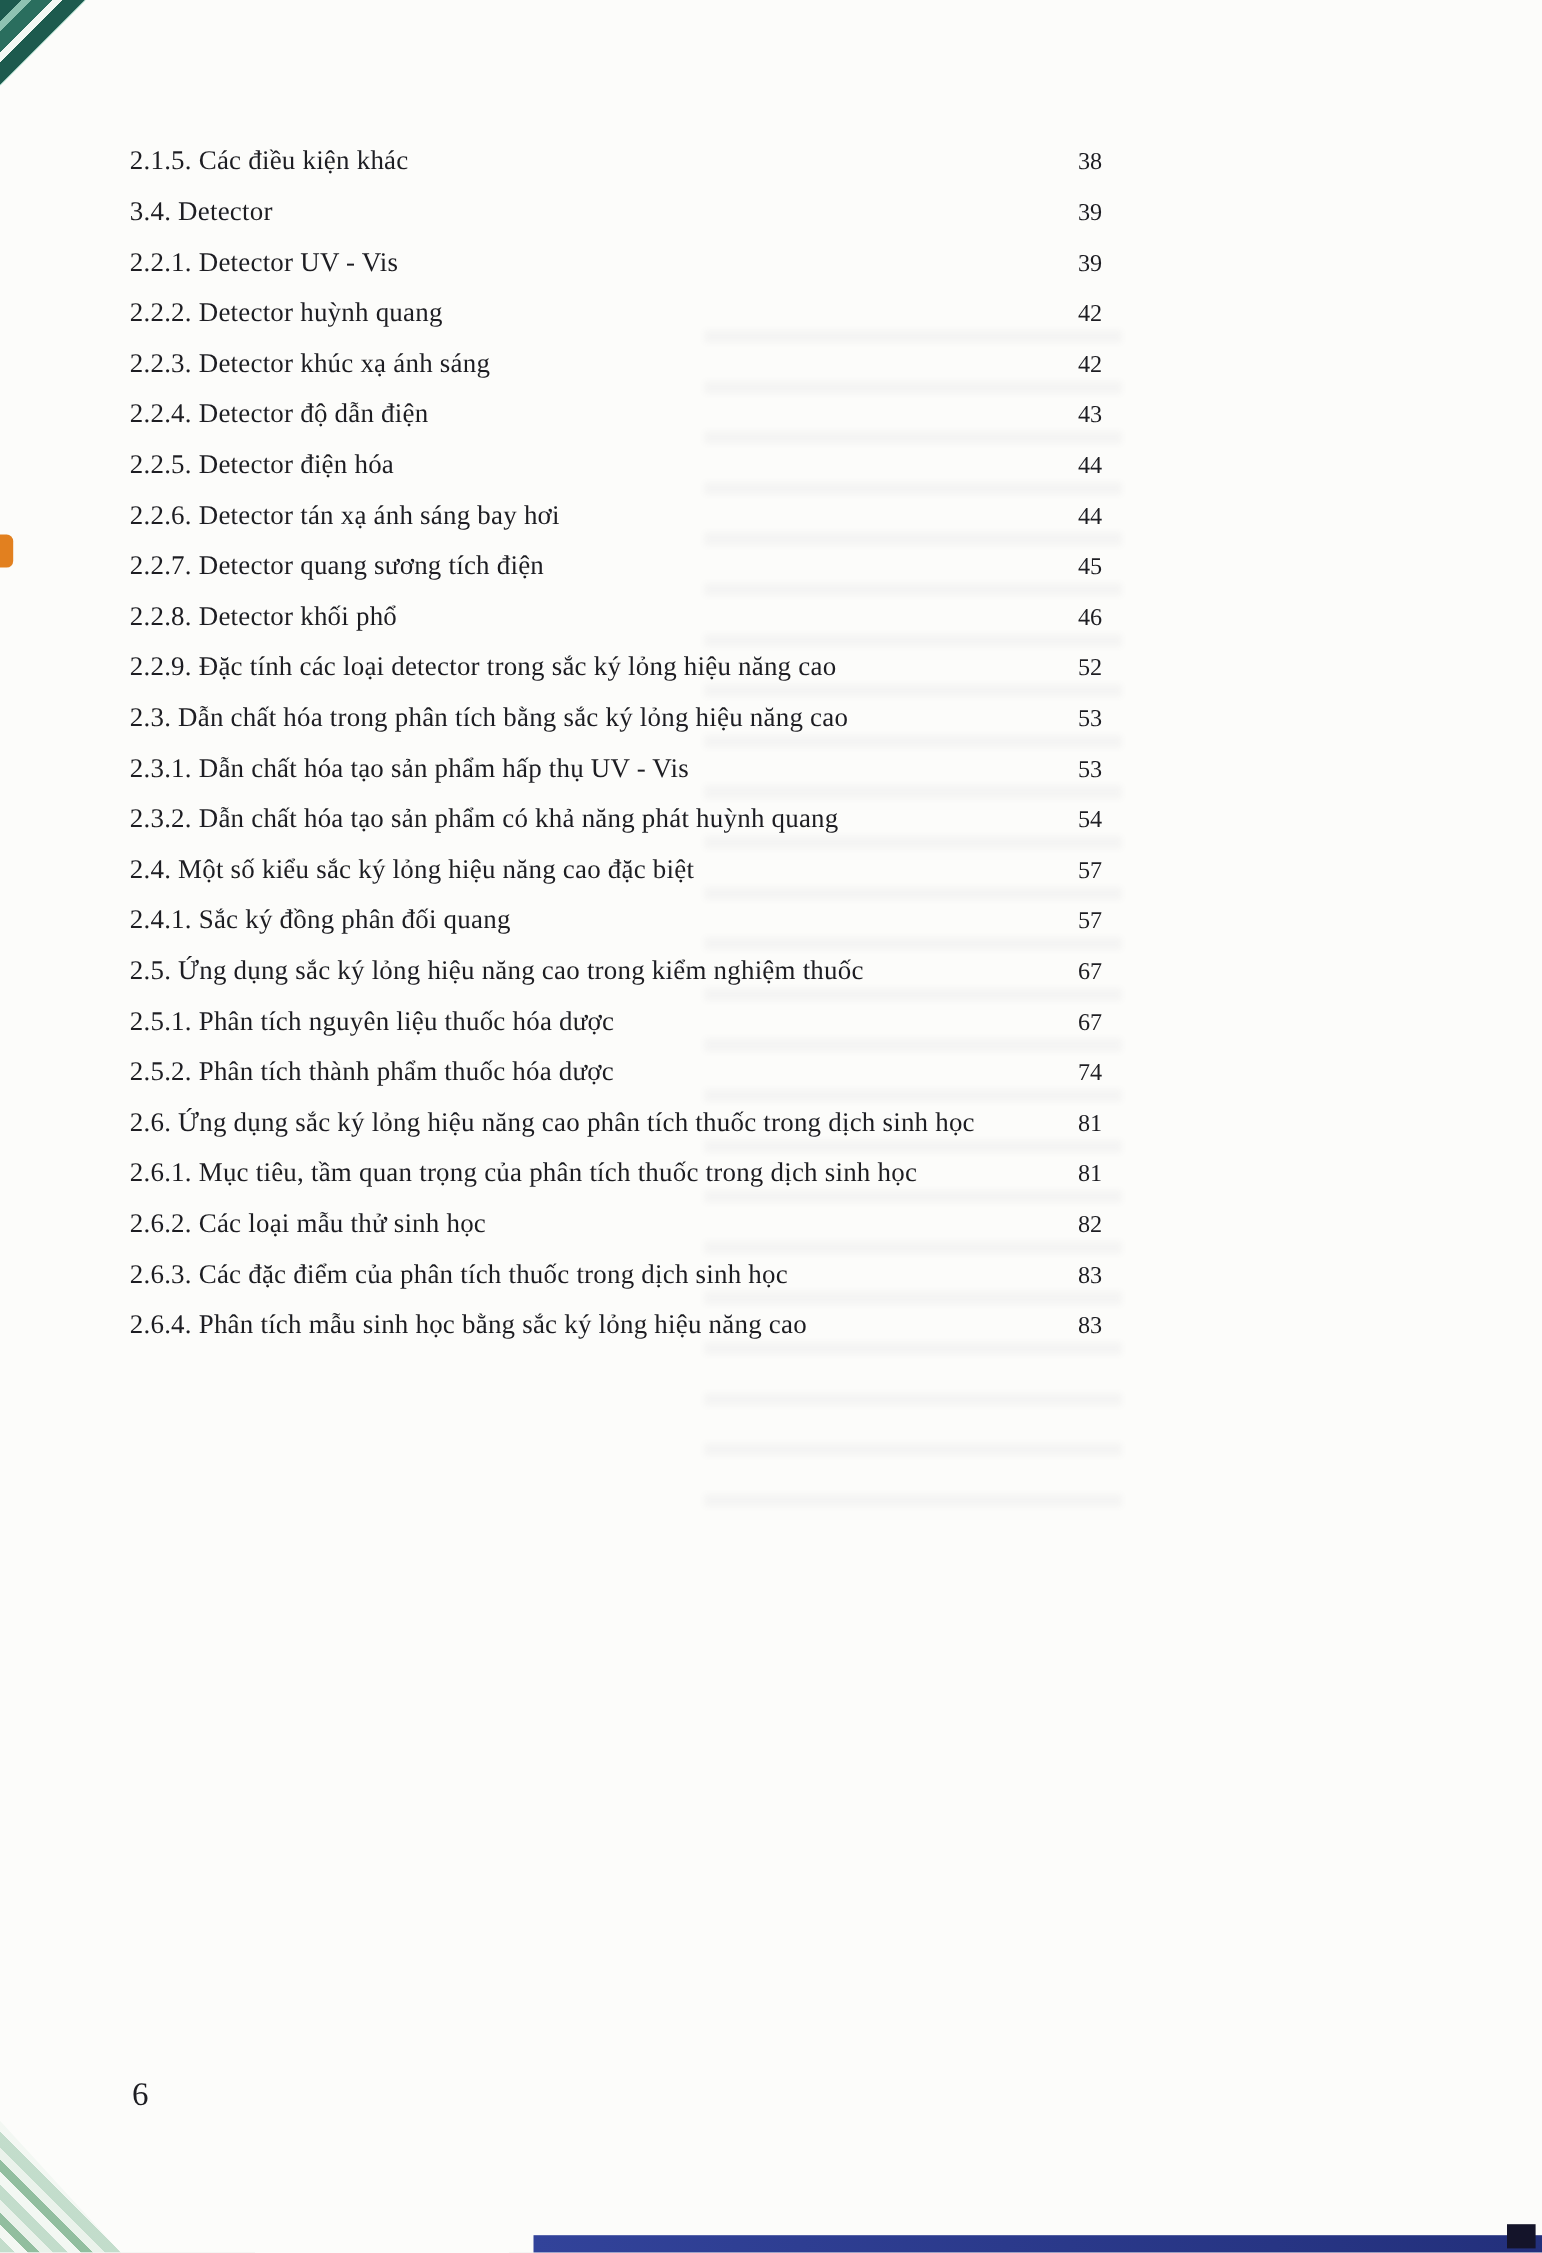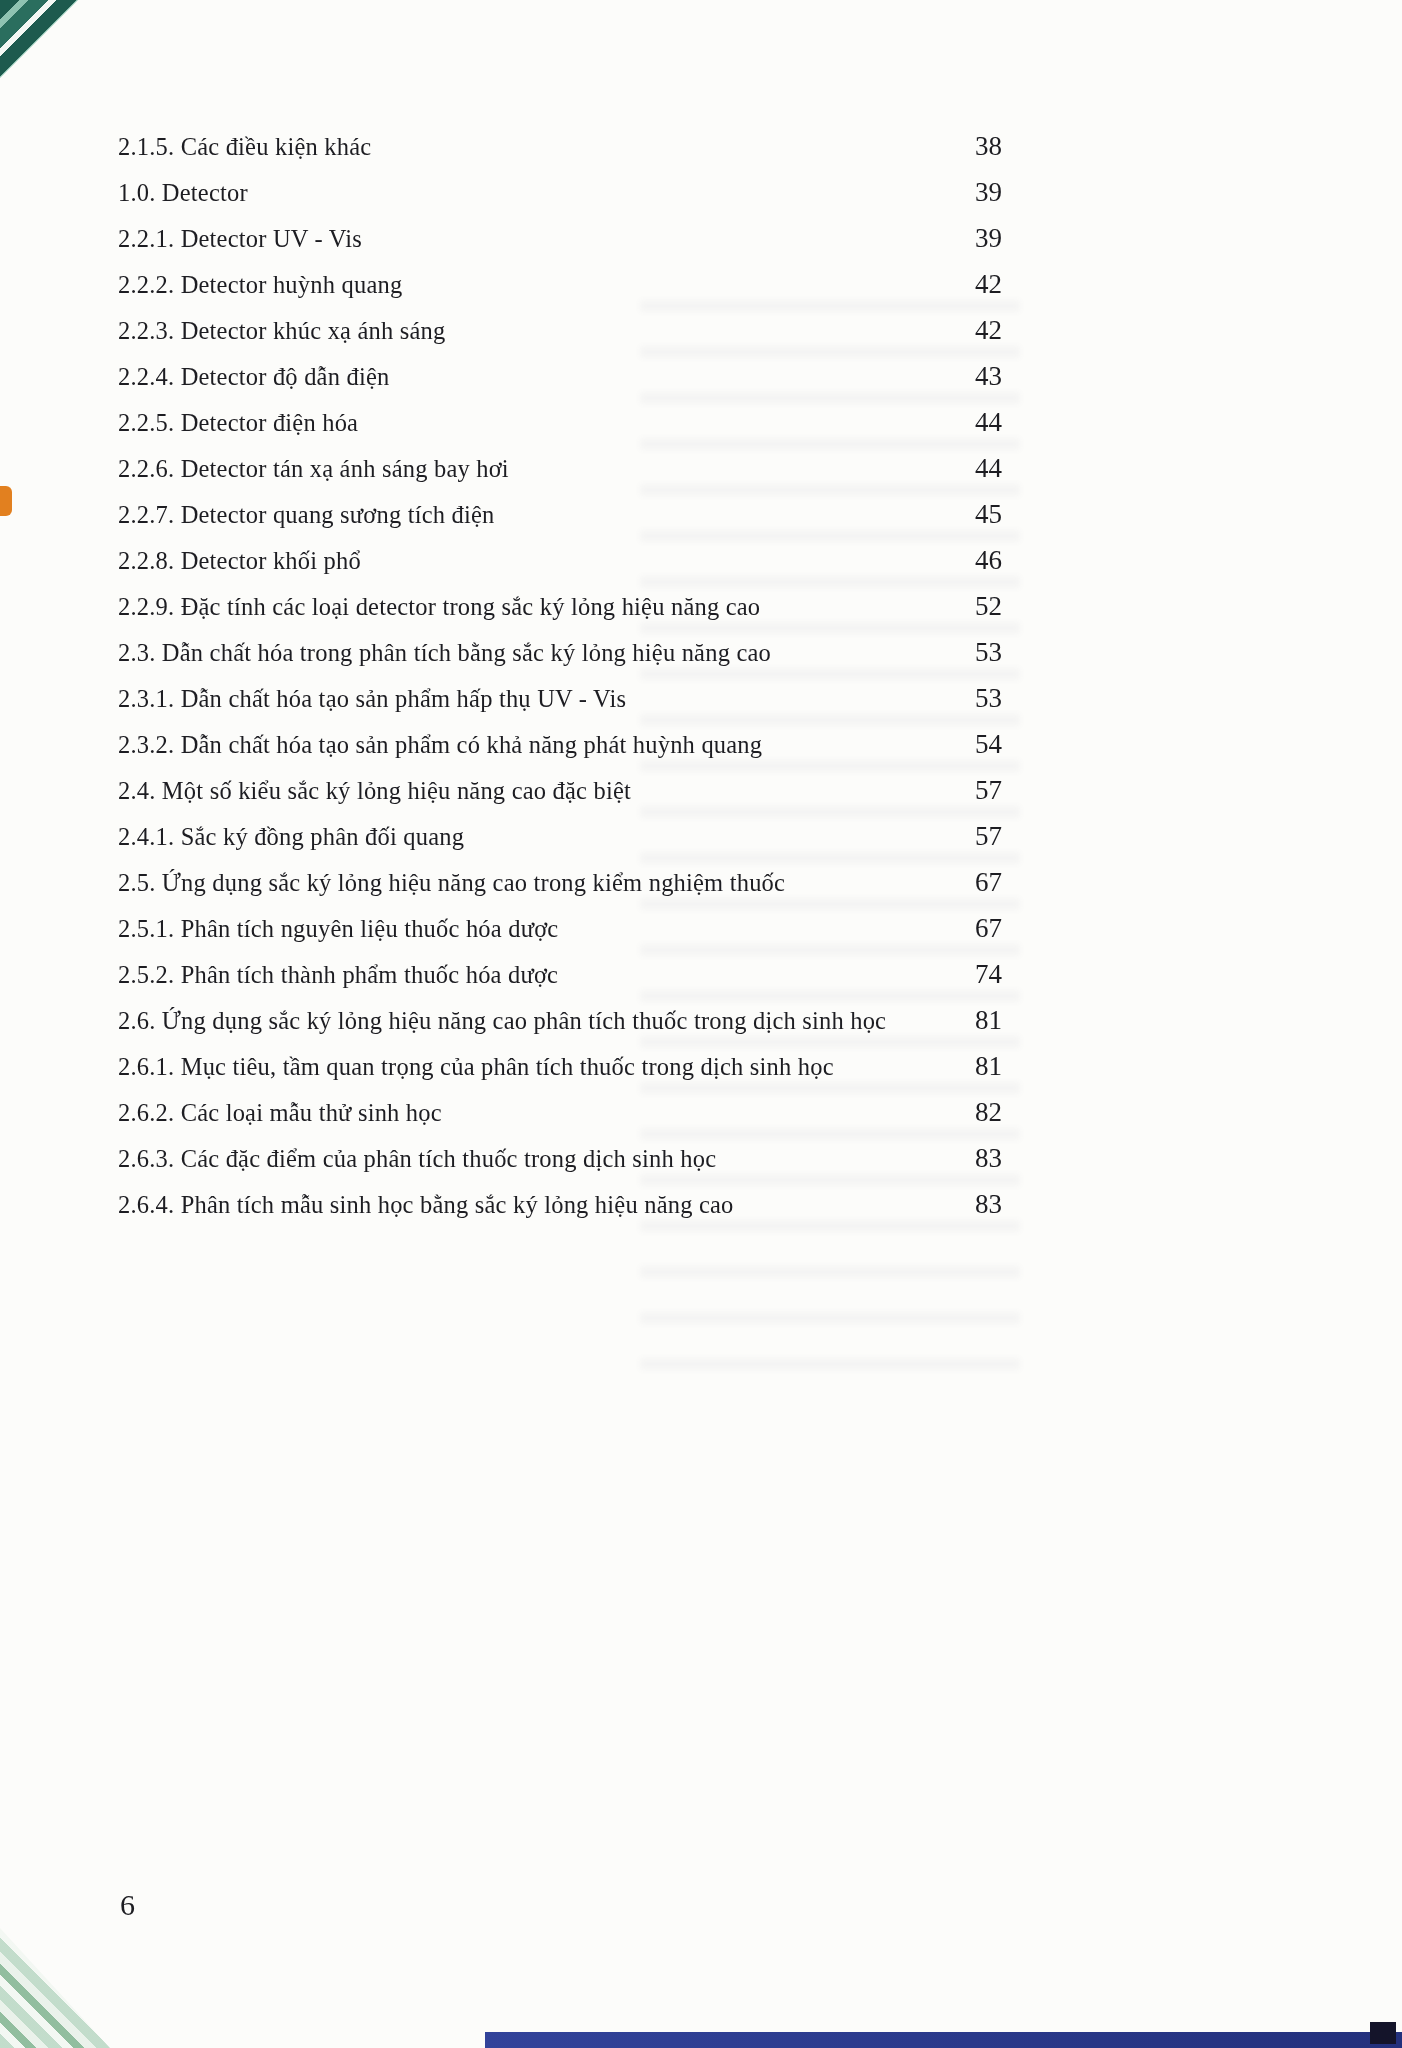--- a/index.html
+++ b/index.html
@@ -89,21 +89,21 @@
   .entry .label {
     flex: 1 1 auto;
     font-size: 24.5px;
     line-height: 33px;
     padding-right: 24px;
     letter-spacing: 0.2px;
   }
   .entry .num {
     flex: 0 0 58px;
     text-align: right;
-    font-size: 27px;
+    font-size: 22px;
     line-height: 33px;
   }
 
   .footer-num {
     position: absolute;
     left: 120px;
     top: 1888px;
     font-size: 30px;
     color: #1d1d22;
   }
@@ -118,21 +118,21 @@
   <div class="corner-bl"></div>
   <div class="bleed-through"></div>
 
   <main class="toc" id="toc">
   <div class="entry">
     <span class="label">2.1.5. Các điều kiện khác</span>
     <span class="num">38</span>
   </div>
 
   <div class="entry">
-    <span class="label">1.0. Detector</span>
+    <span class="label">3.4. Detector</span>
     <span class="num">39</span>
   </div>
 
   <div class="entry">
     <span class="label">2.2.1. Detector UV - Vis</span>
     <span class="num">39</span>
   </div>
 
   <div class="entry">
     <span class="label">2.2.2. Detector huỳnh quang</span>

